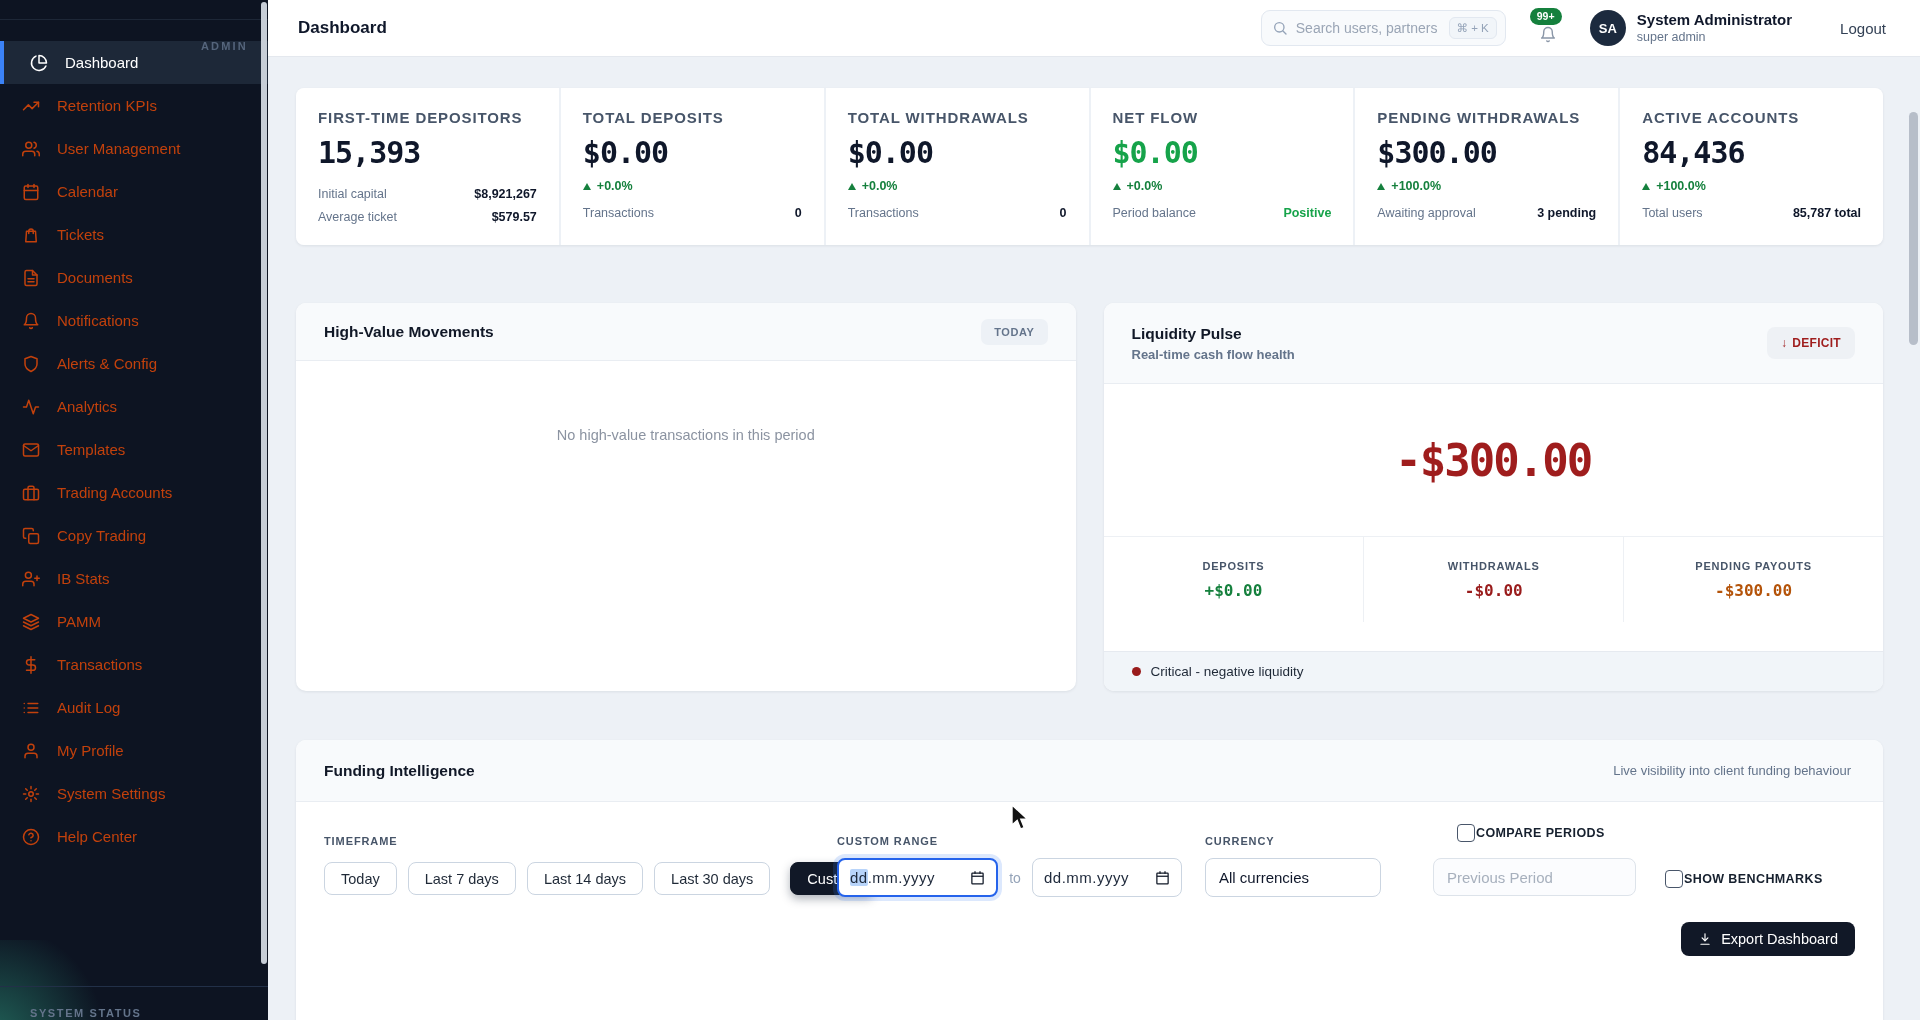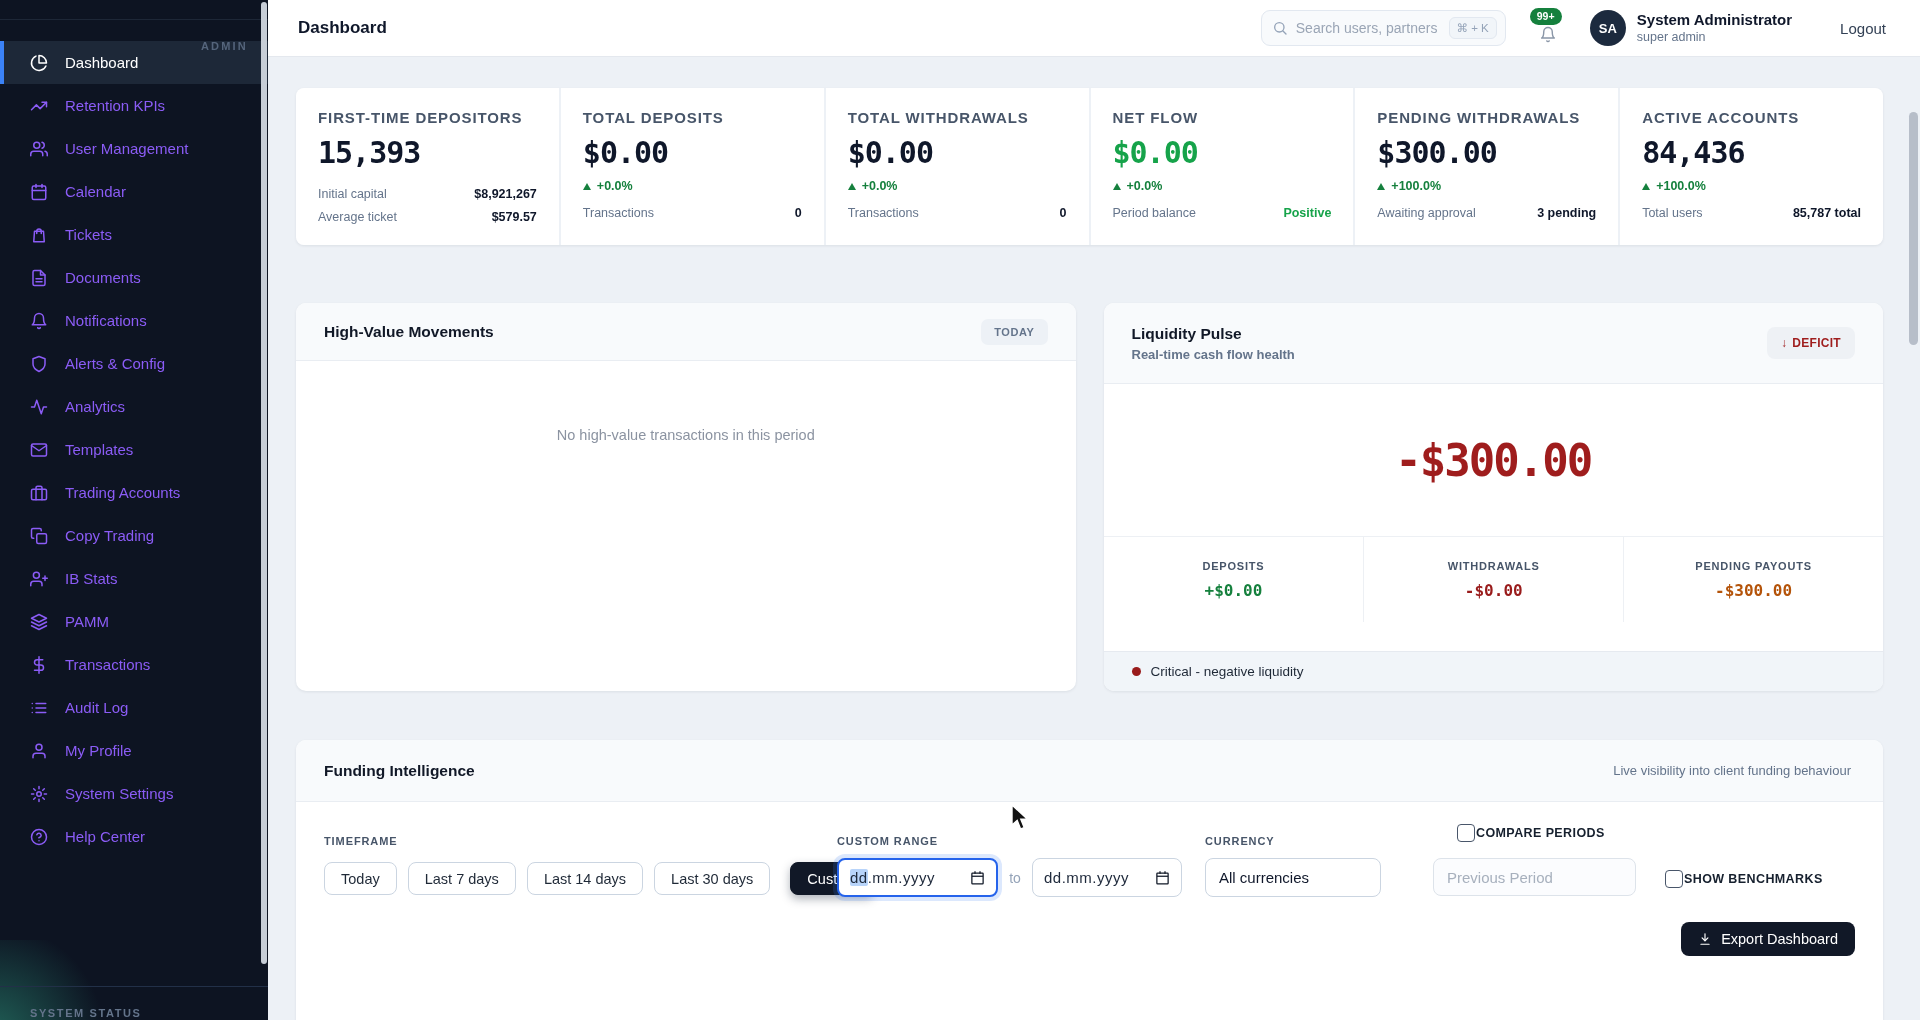--- a/index.html
+++ b/index.html
@@ -9,21 +9,21 @@
 
   
   .sidebar { position:absolute; left:0; top:0; width:268px; height:1020px; background:#0d1422; z-index:5; }
   .sb-glow { position:absolute; left:-40px; bottom:-40px; width:160px; height:120px;
     background:radial-gradient(circle at 20% 80%, rgba(56,190,152,.45), rgba(56,190,152,0) 70%); pointer-events:none;}
   .brand-row { position:relative; padding:9px 18px 10px 30px; }
   .brand { color:#fff; font-size:24px; font-weight:bold; line-height:31px; width:170px; letter-spacing:.2px; }
   .brand-badge { position:absolute; right:20px; top:26px; color:#55657c; font-size:11px; letter-spacing:2.2px; font-weight:bold;margin-top:14px; }
   .sb-divider { border-bottom:1px solid #1d2737; }
   .nav { list-style:none; padding-top:21px; }
-  .nav-item { height:43px; display:flex; align-items:center; gap:17px; padding-left:30px; color:#8b5cf6; font-size:15px; cursor:pointer; }
+  .nav-item { height:43px; display:flex; align-items:center; gap:17px; padding-left:22px; color:#c2410c; font-size:15px; cursor:pointer; }
   .nav-item svg { width:18px; height:18px; stroke:currentColor; fill:none; stroke-width:2; stroke-linecap:round; stroke-linejoin:round; flex:none; }
   .nav-item.active { background:#1d2838; border-left:4px solid #3b82f6; padding-left:26px; color:#ffffff; }
   .sb-footer { position:absolute; left:0; right:0; bottom:0; height:34px; border-top:1px solid #223048; }
   .sb-footer-label { padding:20px 0 0 30px; color:#64748b; font-size:11px; font-weight:bold; letter-spacing:1.6px; }
   .sb-scrollbar { position:absolute; right:1px; top:2px; width:6px; height:962px; background:#c6cdd6; border-radius:3px; }
 
   
   .main { position:absolute; left:268px; top:0; width:1652px; height:1020px; }
 
   .topbar { height:57px; background:#fff; border-bottom:1px solid #e4e8ee; display:flex; align-items:center; padding:0 34px 0 30px; }

